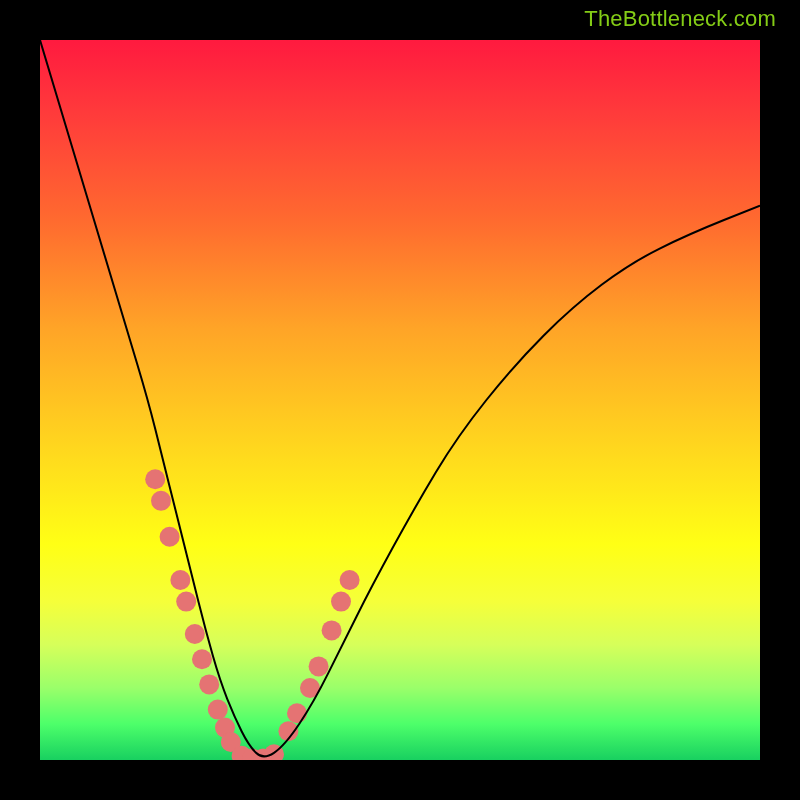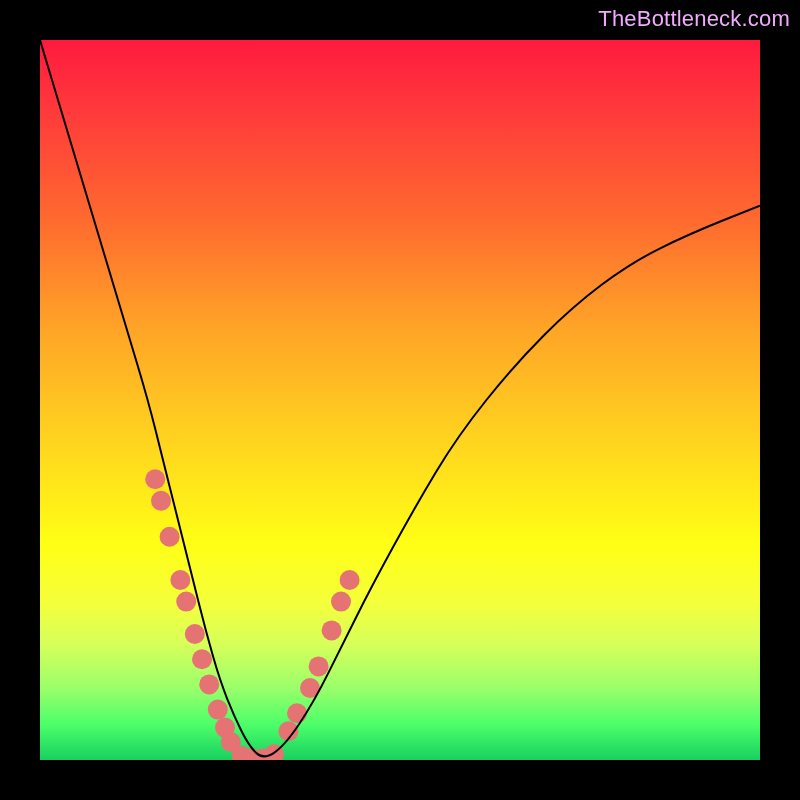--- a/index.html
+++ b/index.html
@@ -45,22 +45,22 @@
     position: absolute;
     left: 0;
     top: 0;
     width: 720px;
     height: 720px;
     pointer-events: none;
   }
   .watermark {
     position: absolute;
     top: 6px;
-    right: 10px;
-    color: #f0abfc;
+    right: 24px;
+    color: #84cc16;
     font-size: 22px;
     letter-spacing: 0.2px;
     font-weight: 500;
   }
 </style>
 </head>
 <body>
 
 <div class="frame">
   <div class="plot">

